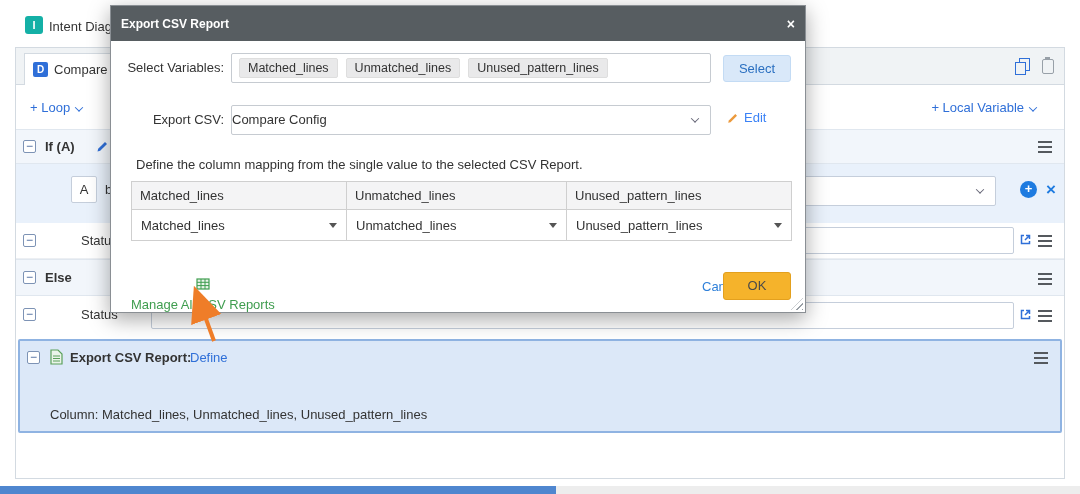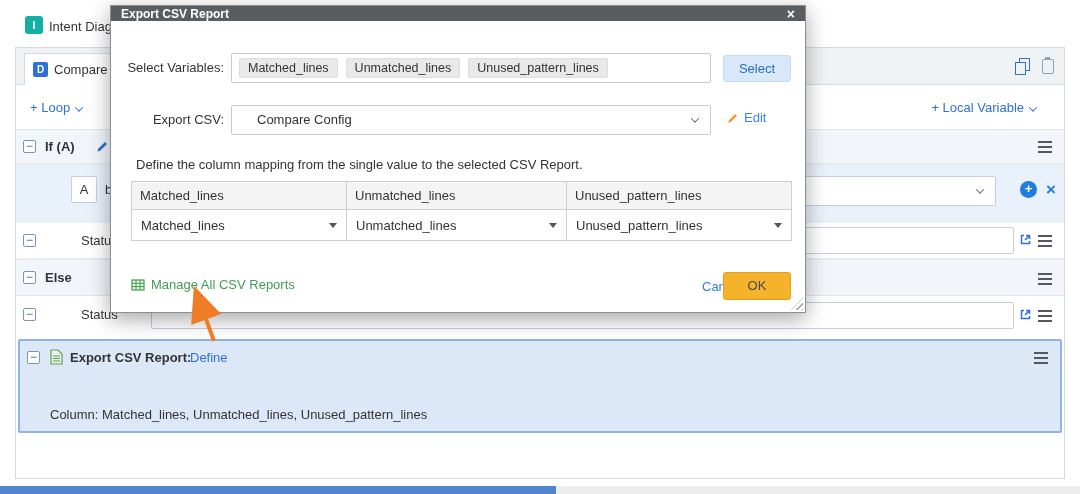--- a/index.html
+++ b/index.html
@@ -51,42 +51,42 @@
                   border-radius:2px; padding:0 6px; font:inherit; color:#333; }
   .ext-icon { position:absolute; right:31px; cursor:pointer; }
 
   .export-block { position:absolute; left:2px; right:2px; top:291px; height:94px; background:#dce8f8;
                   border:2px solid #8fb3e2; border-radius:2px; }
   .export-line { position:absolute; left:30px; }
 
   
   .dialog { position:absolute; left:110px; top:5px; width:696px; height:308px; background:#fff;
             border:1px solid #8a8f94; box-shadow:0 6px 20px rgba(0,0,0,.35); z-index:50; }
-  .dialog-header { height:15px; background:#575d61; display:flex; align-items:center; padding:0 10px; }
+  .dialog-header { height:35px; background:#575d61; display:flex; align-items:center; padding:0 10px; }
   .dialog-title { flex:1; color:#fff; font-weight:bold; font-size:12px; }
   .dialog-close { color:#fff; font-size:14px; font-weight:bold; cursor:pointer; line-height:14px; }
   .dlabel { position:absolute; left:0; width:113px; text-align:right; }
   .vars-input { position:absolute; left:120px; top:47px; width:480px; height:30px; border:1px solid #c6cbd1;
                 border-radius:2px; display:flex; align-items:center; gap:8px; padding:0 7px; }
   .chip { background:#e9e9ea; border:1px solid #dedede; border-radius:2px; padding:2px 8px; font-size:12.5px; cursor:pointer; }
   .select-btn { position:absolute; left:612px; top:49px; width:68px; height:27px; background:#d9e8f9; color:#2a6fc0;
                 border:1px solid #c3dbf4; border-radius:3px; text-align:center; line-height:25px; cursor:pointer; }
   .csv-ddown { position:absolute; left:120px; top:99px; width:480px; height:30px; border:1px solid #c6cbd1;
-               border-radius:2px; line-height:28px; padding-left:25px; cursor:pointer; }
+               border-radius:2px; line-height:28px; padding-left:0; cursor:pointer; }
   .csv-ddown .caret { position:absolute; right:12px; top:11px; color:#667; margin:0; }
   .edit-link { position:absolute; left:616px; top:104px; color:#3b82f6; display:flex; gap:5px; align-items:center; cursor:pointer; }
   .instruction { position:absolute; left:25px; top:151px; }
   .map-table { position:absolute; left:20px; top:175px; border-collapse:collapse; }
   .map-table th { width:215px; height:28px; background:#f4f4f5; border:1px solid #cfcfcf; font-weight:normal;
                   text-align:left; padding-left:8px; font-size:13px; }
   .map-table th.c2 { width:220px; } .map-table th.c3 { width:225px; }
   .map-table td { height:31px; border:1px solid #cfcfcf; padding:0; }
   .cell-select { display:flex; align-items:center; justify-content:space-between; padding:0 9px; cursor:pointer; }
   .tri { width:0; height:0; border-left:4px solid transparent; border-right:4px solid transparent; border-top:5px solid #555; }
-  .manage-link { position:absolute; left:20px; top:271px; color:#3f9d4f; display:flex; gap:6px; align-items:center; cursor:pointer; }
+  .manage-link { position:absolute; left:20px; top:271px; color:#3f9d4f; display:flex; gap:6px; align-items:center; cursor:pointer;flex-direction:column; }
   .cancel-link { position:absolute; left:591px; top:273px; color:#2f80d9; cursor:pointer; }
   .ok-btn { position:absolute; left:612px; top:266px; width:68px; height:28px; background:#f5b32b; border:1px solid #e3a01e;
             border-radius:3px; color:#4a4a4a; text-align:center; line-height:26px; cursor:pointer; }
   .resize-grip { position:absolute; right:2px; bottom:2px; width:12px; height:12px;
                  background:repeating-linear-gradient(135deg, #9aa0a6 0 1px, transparent 1px 4px);
                  clip-path:polygon(100% 0, 100% 100%, 0 100%); cursor:nwse-resize; }
 
   
   .hscroll { position:absolute; left:0; bottom:0; width:1080px; height:8px; background:#ededed; }
   .hthumb  { position:absolute; left:0; top:0; width:556px; height:8px; background:#4f86cf; cursor:grab; }

